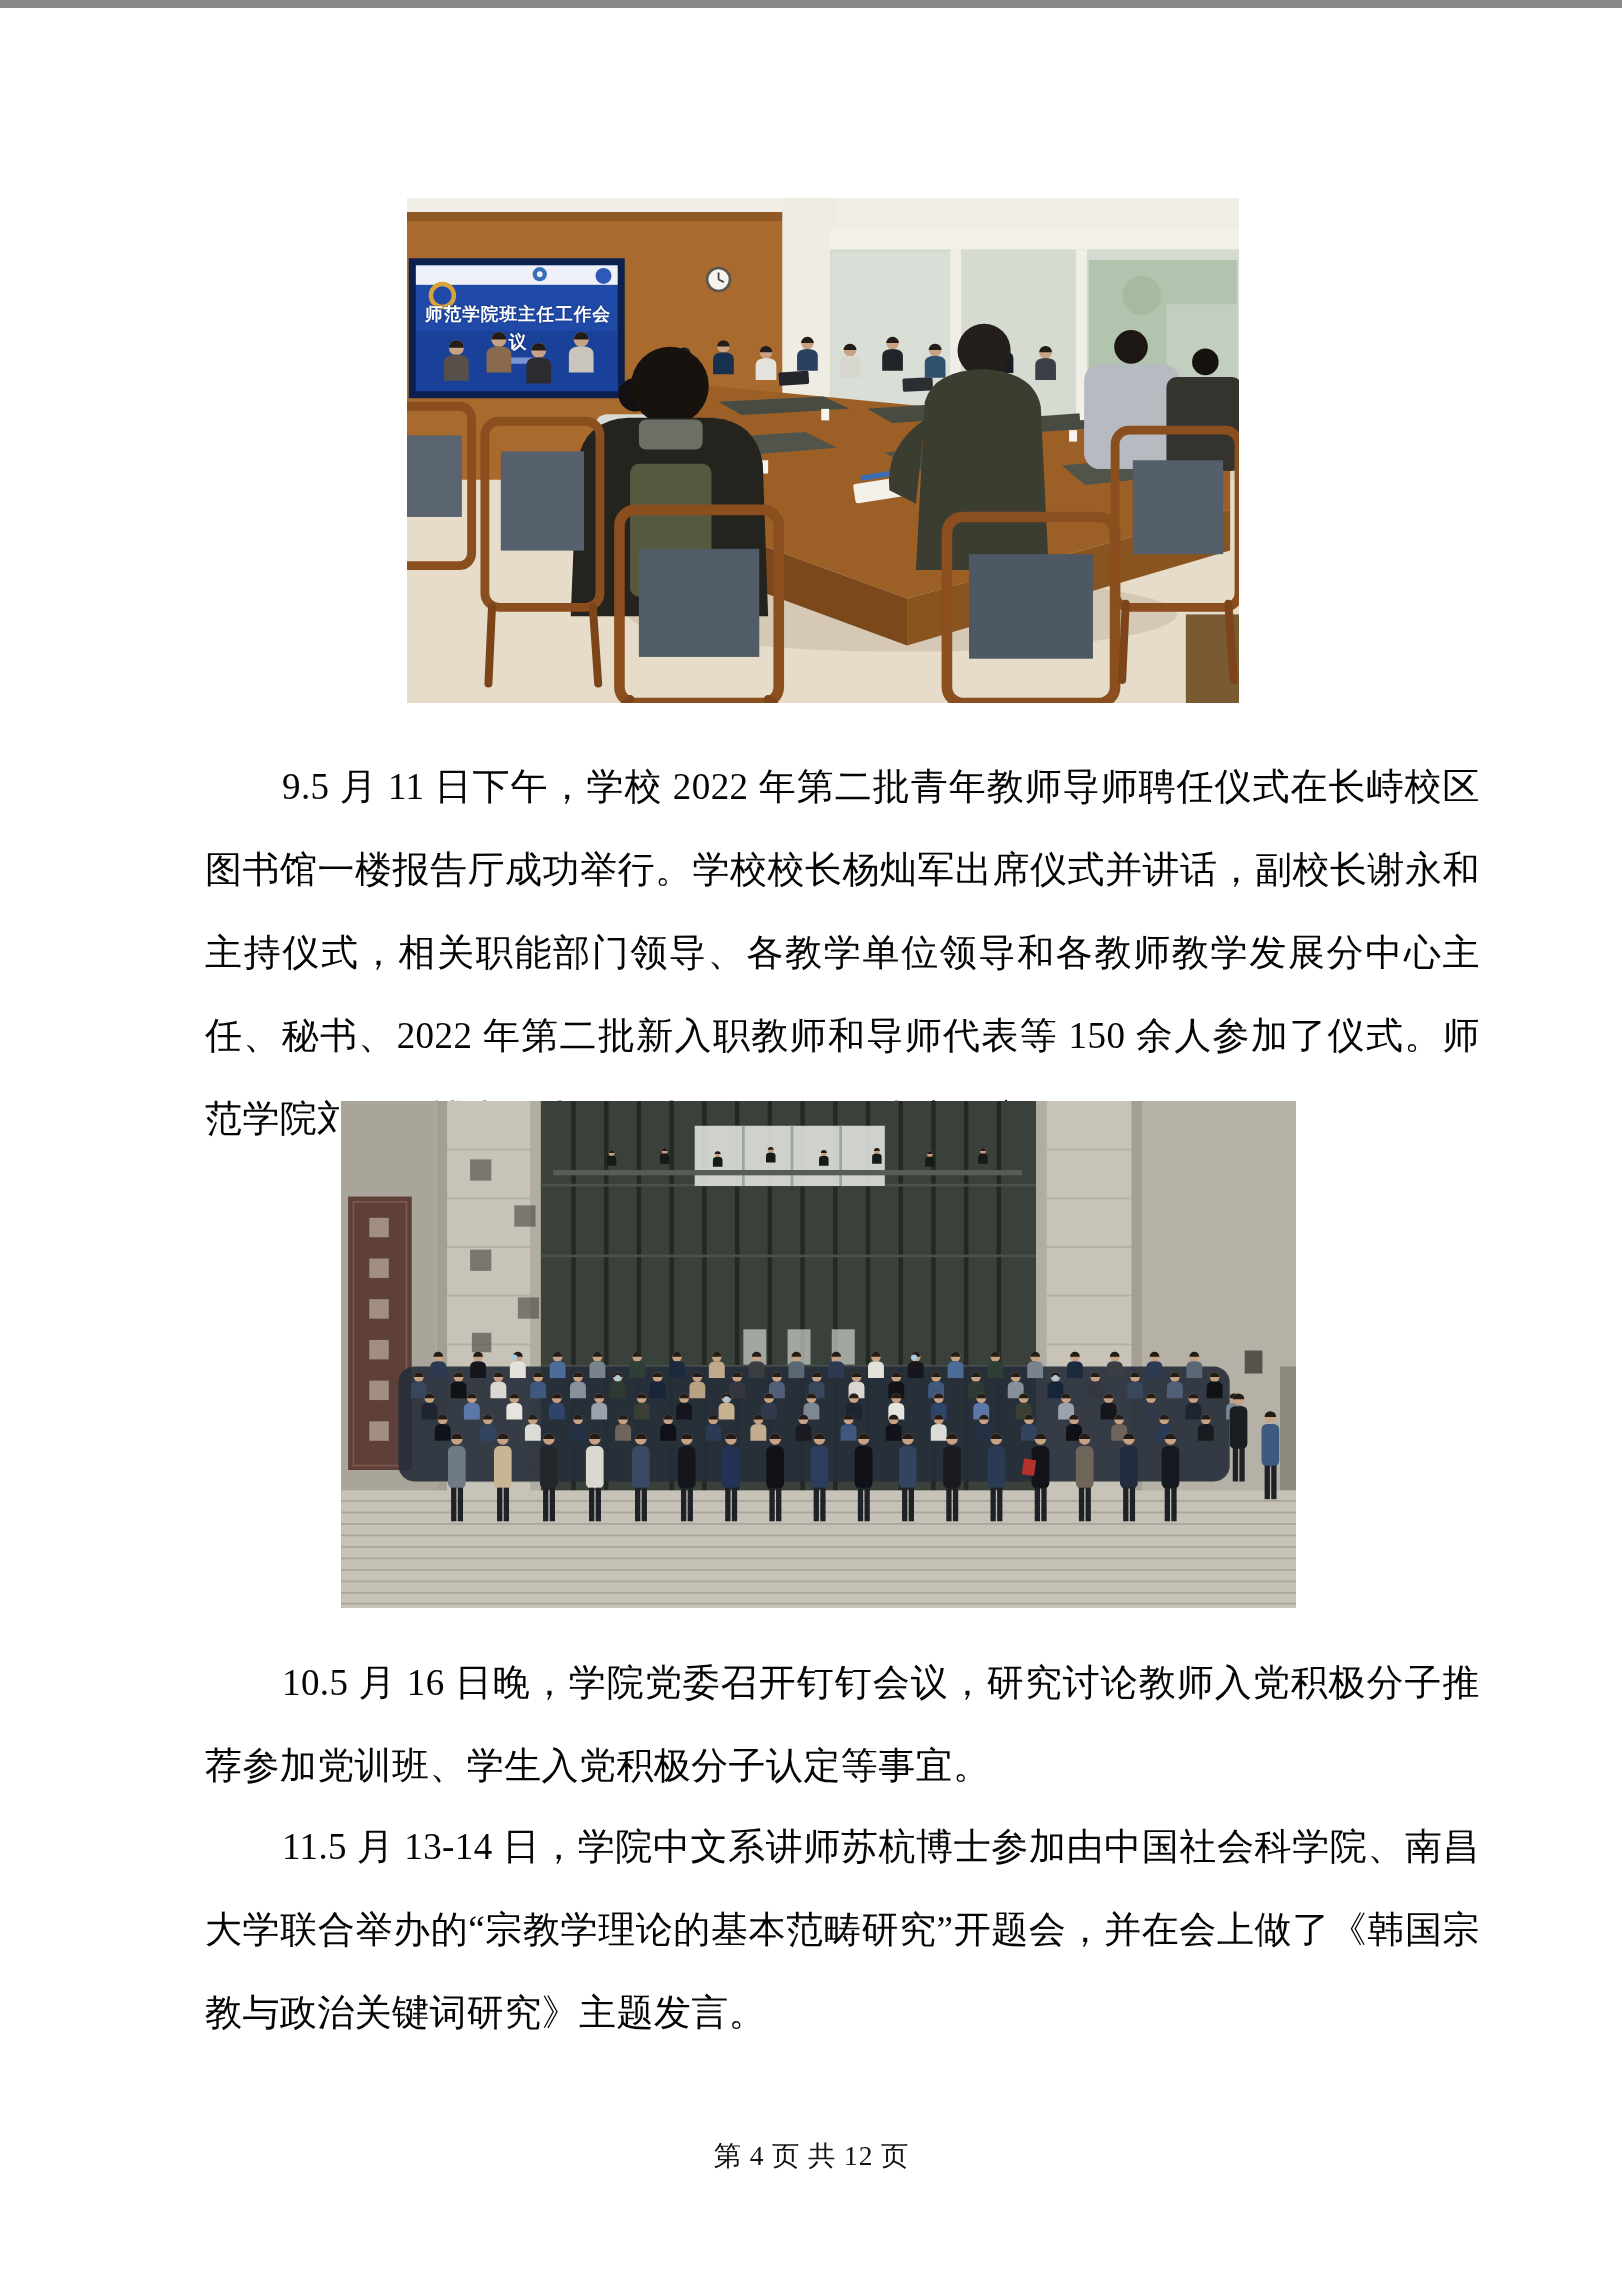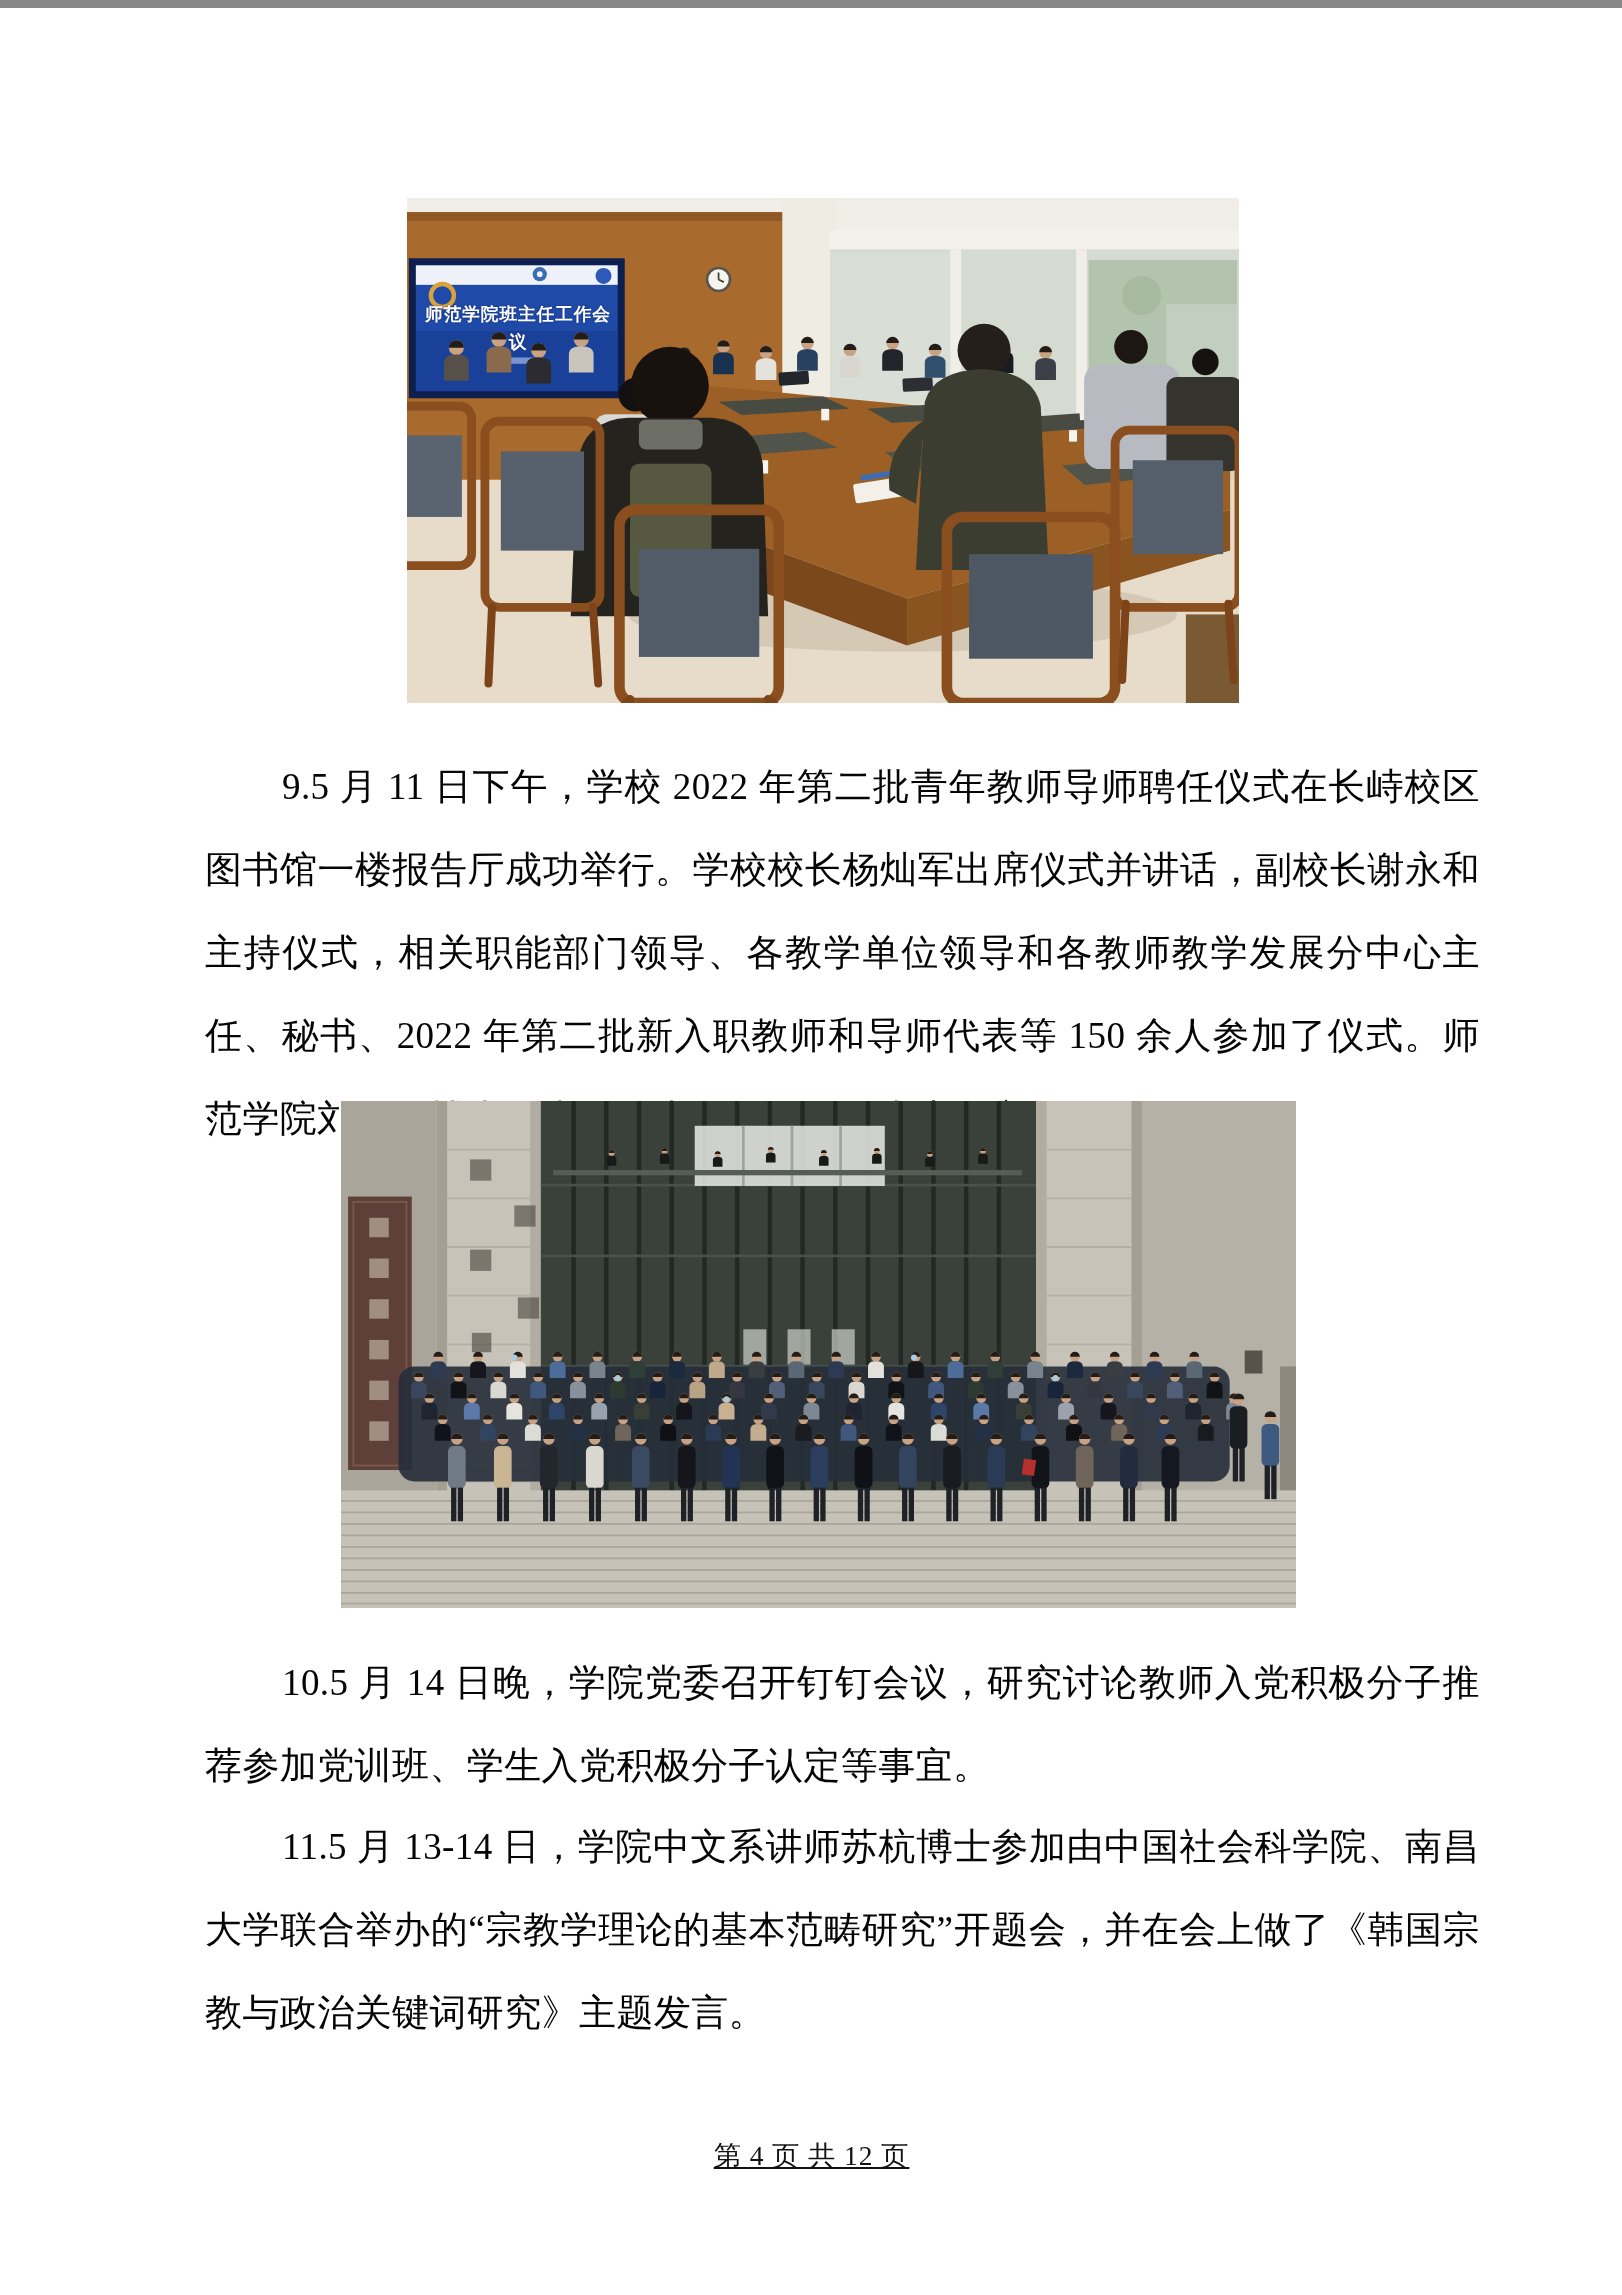--- a/index.html
+++ b/index.html
@@ -13,21 +13,21 @@
   .para{
     position:absolute;left:205px;width:1275px;margin:0;
     font-size:37px;line-height:83px;text-align:justify;text-indent:77px;
     letter-spacing:0.4px;
   }
   #para9{top:737px;}
   #para10{top:1633px;}
   #para11{top:1797px;}
   .footer{
     position:absolute;left:0;right:0;top:2130px;text-align:center;
-    font-size:27.4px;letter-spacing:0.9px;color:#111;text-decoration:underline;
+    font-size:27.4px;letter-spacing:0.9px;color:#111;
   }
   .screen-title{
     position:absolute;left:418px;top:292px;width:200px;height:28px;
     text-align:center;font-size:17.7px;font-weight:bold;color:#ffffff;
     letter-spacing:0.9px;line-height:28px;z-index:2;
     font-family:"Liberation Serif","DejaVu Serif",serif;
     text-shadow:0 0 1.8px rgba(10,30,90,.8);
   }
 </style>
 </head>
@@ -365,19 +365,19 @@
             <circle cx="313" cy="313" r="3.4"></circle>
             <circle cx="808" cy="313" r="3.4"></circle>
             <circle cx="436" cy="337" r="3.4"></circle>
         </g>
         <use href="#pf" x="1002" y="330" color="#1a1d22"></use>
         <use href="#pf" x="1038" y="350" color="#3e5a80"></use>
       </g>
     </svg>
   </figure>
 
-  <p id="para10" class="para">10.5 月 14 日晚，学院党委召开钉钉会议，研究讨论教师入党积极分子推荐参加党训班、学生入党积极分子认定等事宜。</p>
+  <p id="para10" class="para">10.5 月 16 日晚，学院党委召开钉钉会议，研究讨论教师入党积极分子推荐参加党训班、学生入党积极分子认定等事宜。</p>
   <p id="para11" class="para">11.5 月 13-14 日，学院中文系讲师苏杭博士参加由中国社会科学院、南昌大学联合举办的“宗教学理论的基本范畴研究”开题会，并在会上做了《韩国宗教与政治关键词研究》主题发言。</p>
 
   <div class="footer">第 4 页 共 12 页</div>
 
 </div>
 
 
 </body></html>

